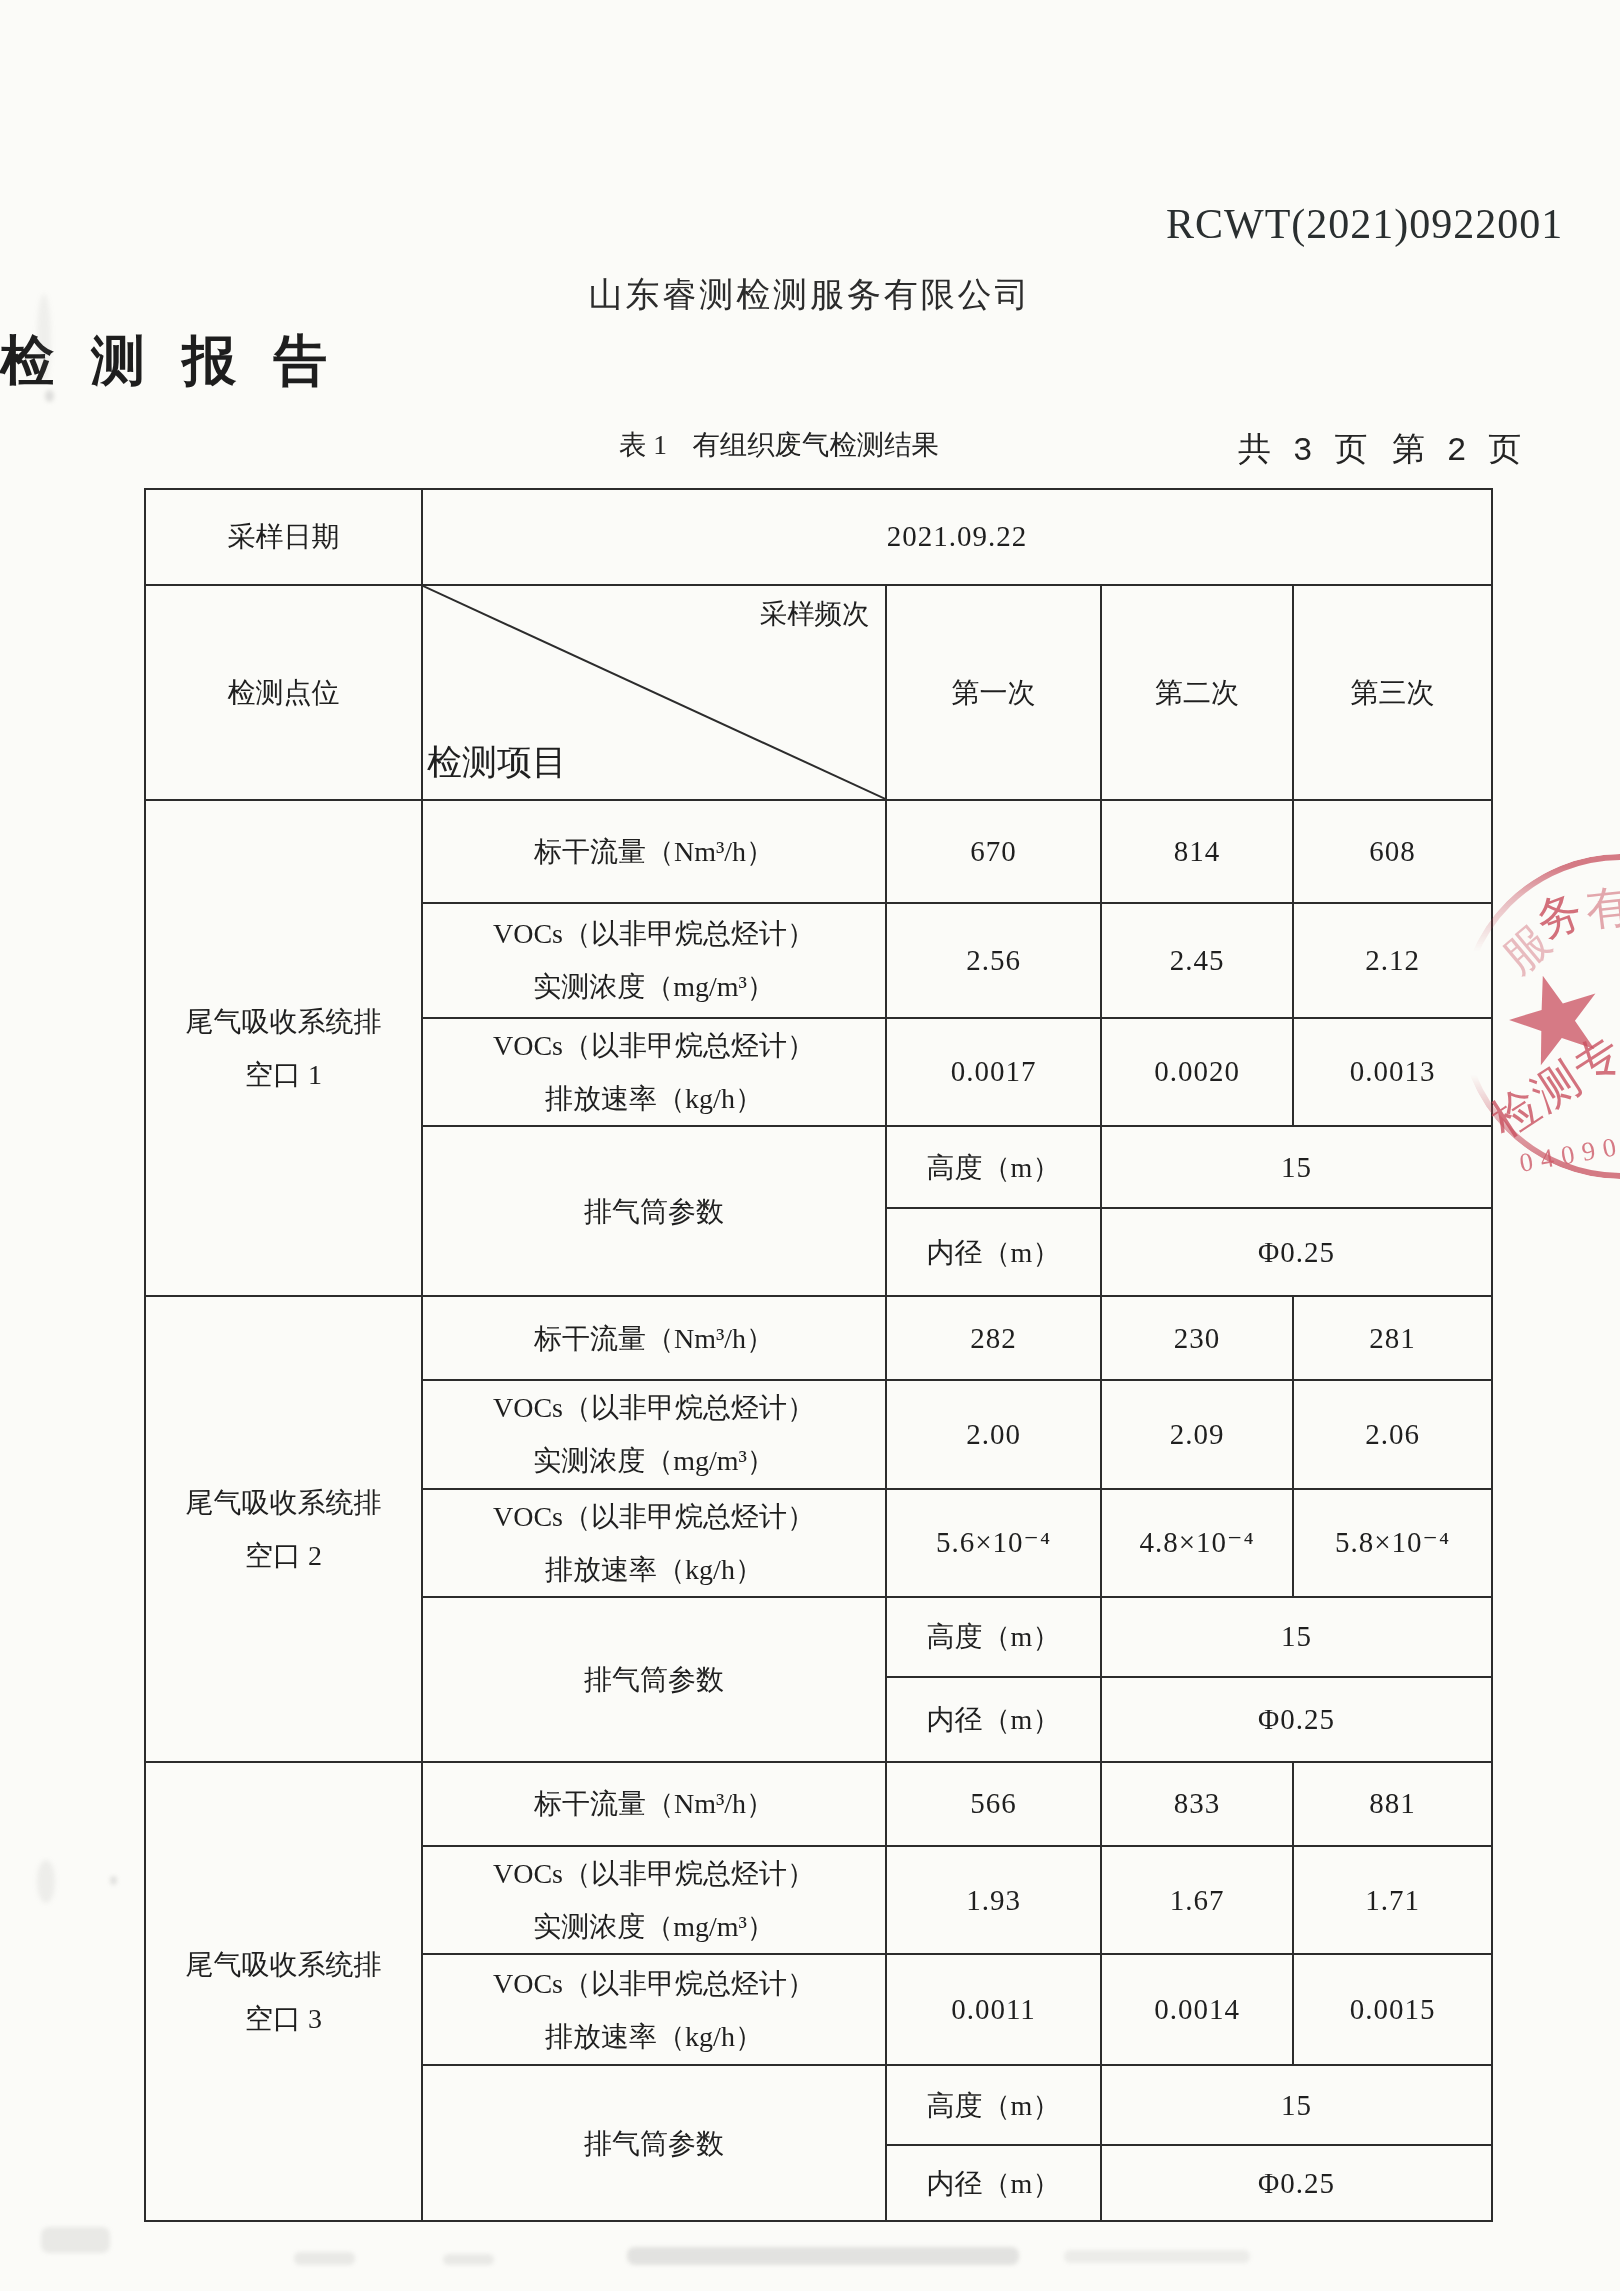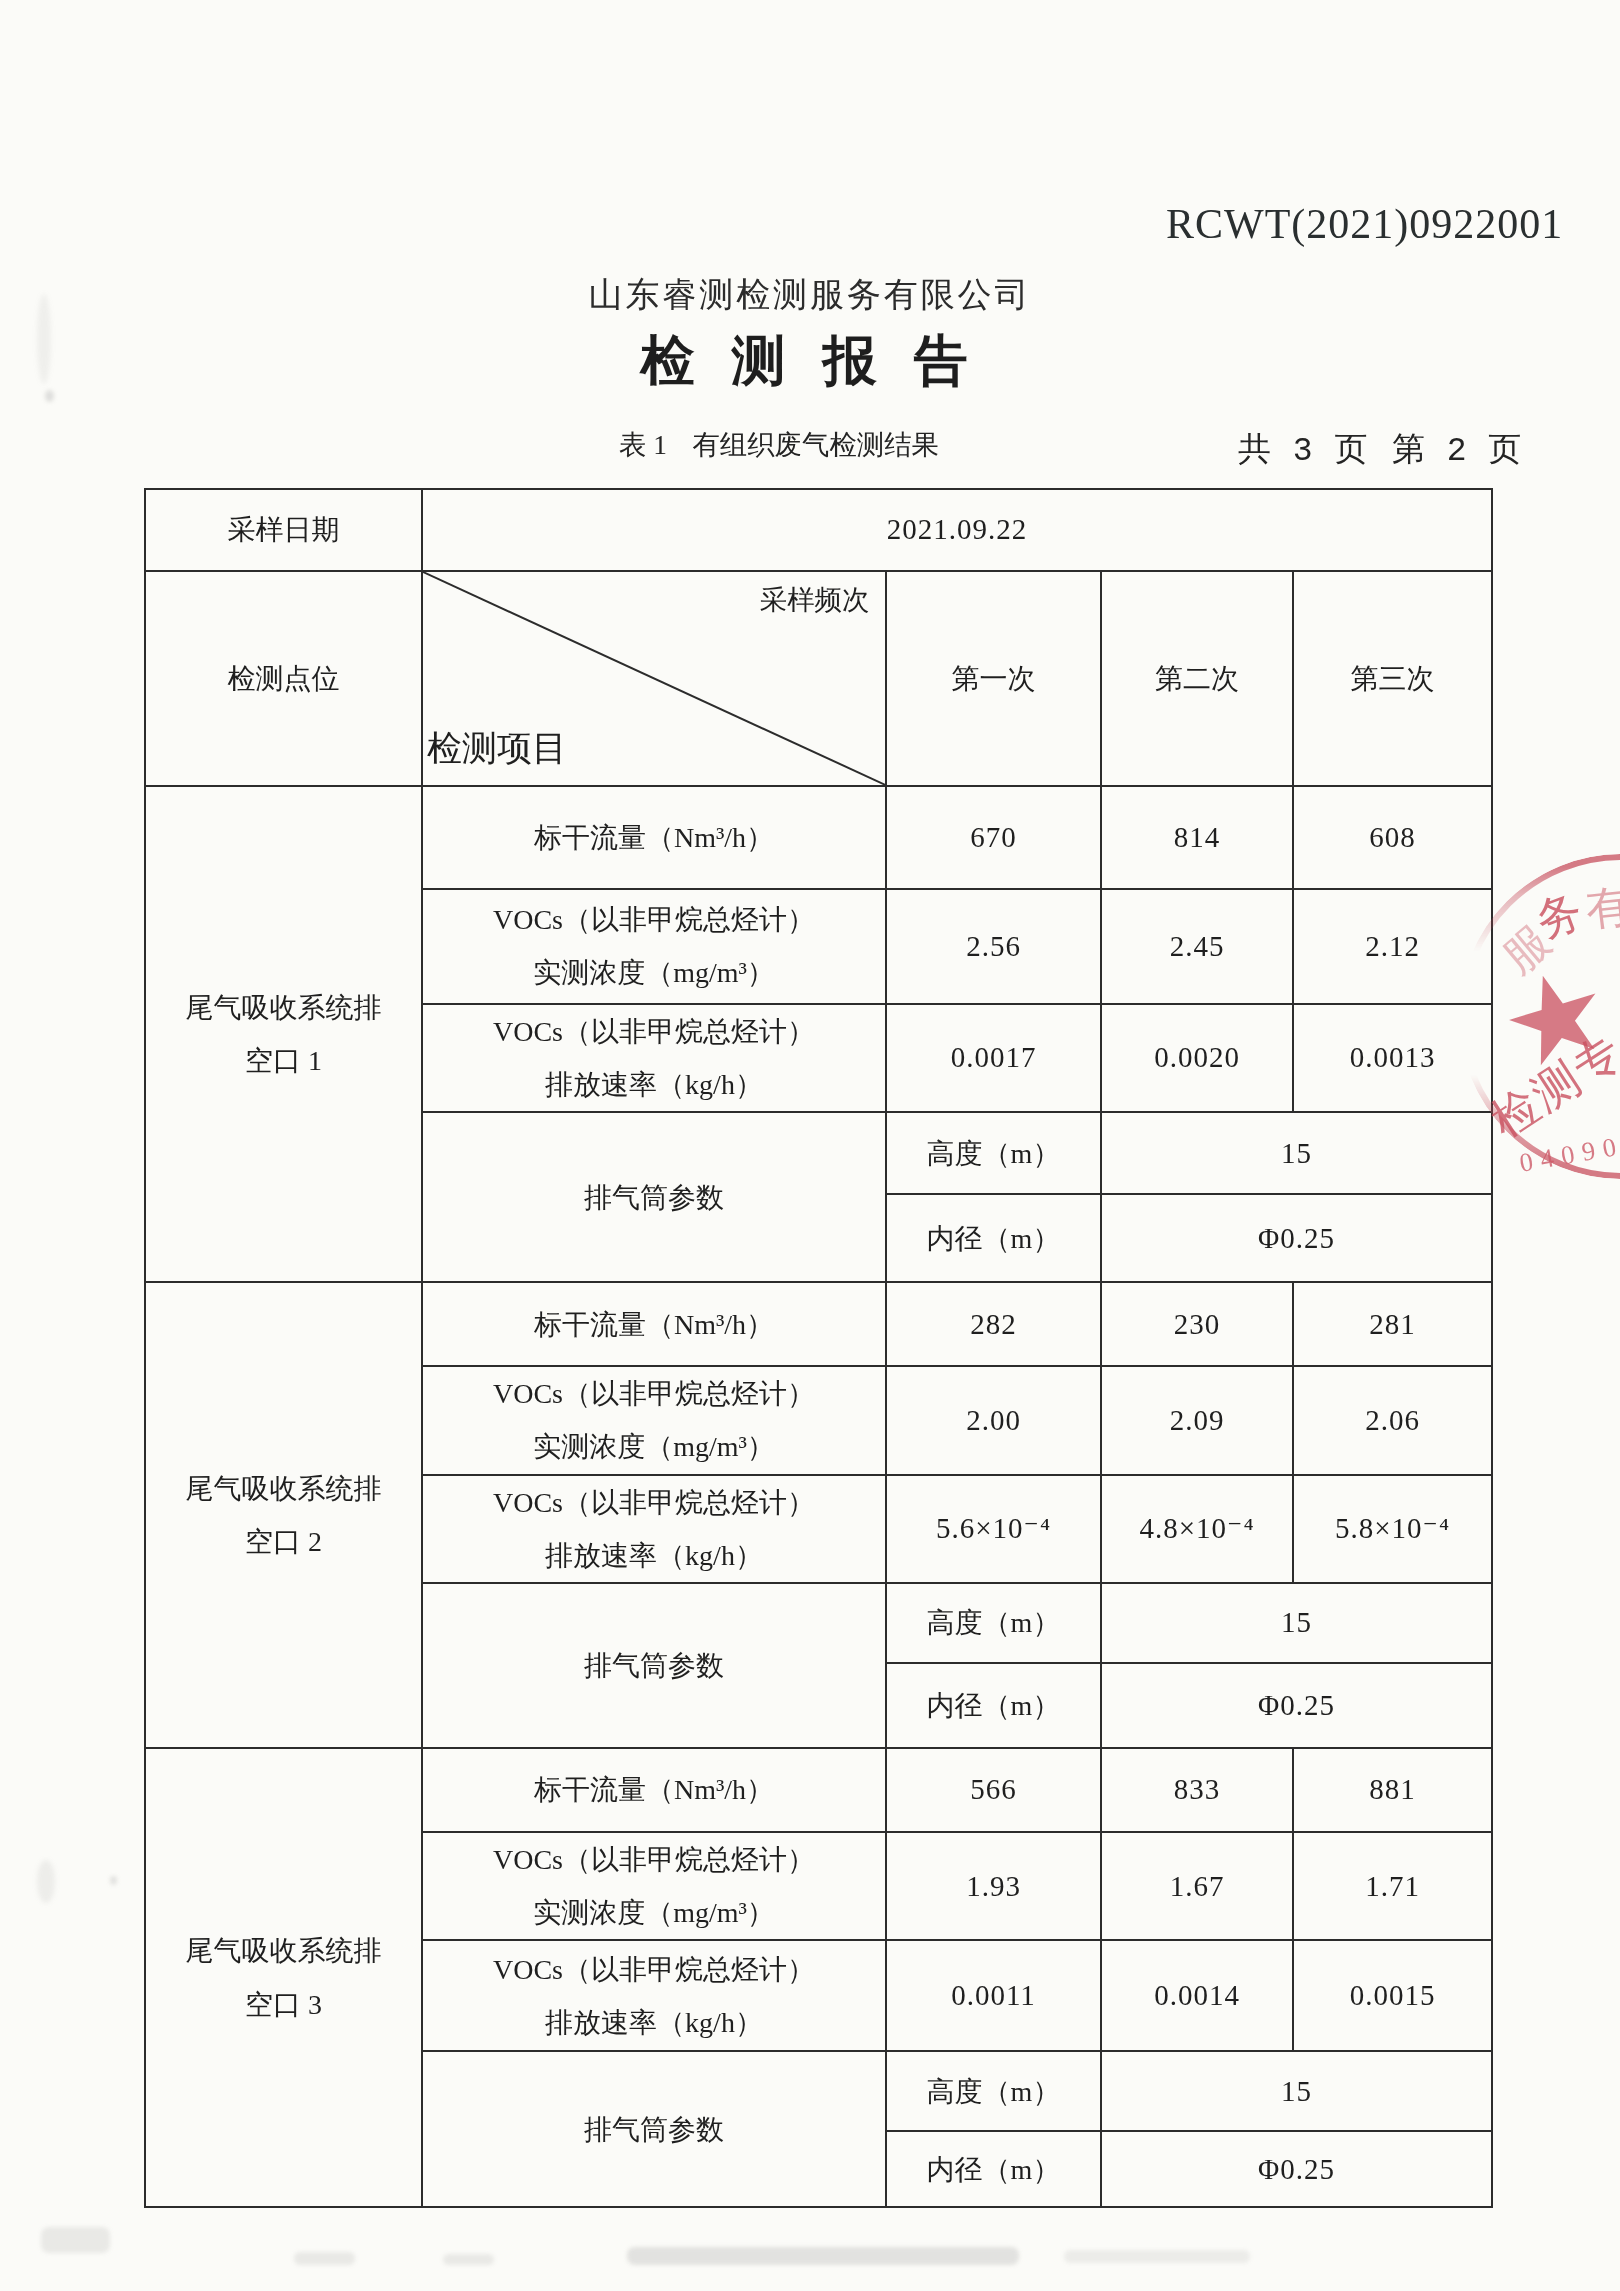--- a/index.html
+++ b/index.html
@@ -15,21 +15,21 @@
   .doc-no{
     position:absolute;left:1166px;top:200px;
     font-size:42px;letter-spacing:1px;color:#2a2f30;
   }
   .company{
     position:absolute;left:0;right:0;top:272px;
     text-align:center;font-size:34px;letter-spacing:2.9px;color:#2c2c2c;
   }
   .report-title{
     position:absolute;left:0;right:0;top:325px;
-    text-align:center;font-size:54px;font-weight:bold;
+    font-size:54px;font-weight:bold;
     letter-spacing:11.8px;color:#1e1e1e;
   }
   .caption-left{
     position:absolute;left:619px;top:427px;
     font-size:27.4px;color:#242424;
   }
   .caption-right{
     position:absolute;left:1238px;top:427px;
     font-size:33px;color:#242424;letter-spacing:1px;font-family:Liberation Mono, monospace;
   }
@@ -110,21 +110,21 @@
   <table class="results">
     <colgroup>
       <col style="width:277px">
         <col style="width:464px">
         <col style="width:215px">
         <col style="width:192px">
         <col style="width:199px">
     </colgroup>
     <tbody>
 
-      <tr style="height:82px">
+      <tr style="height:96px">
         <td>采样日期</td>
         <td colspan="4" class="num">2021.09.22</td>
       </tr>
 
       <tr style="height:91px">
         <td>检测点位</td>
         <td class="diag">
           <svg viewBox="0 0 100 100" preserveAspectRatio="none" aria-hidden="true">
             <line x1="0" y1="0" x2="100" y2="100" stroke="#2c2c2c" stroke-width="2" vector-effect="non-scaling-stroke"></line>
           </svg>

